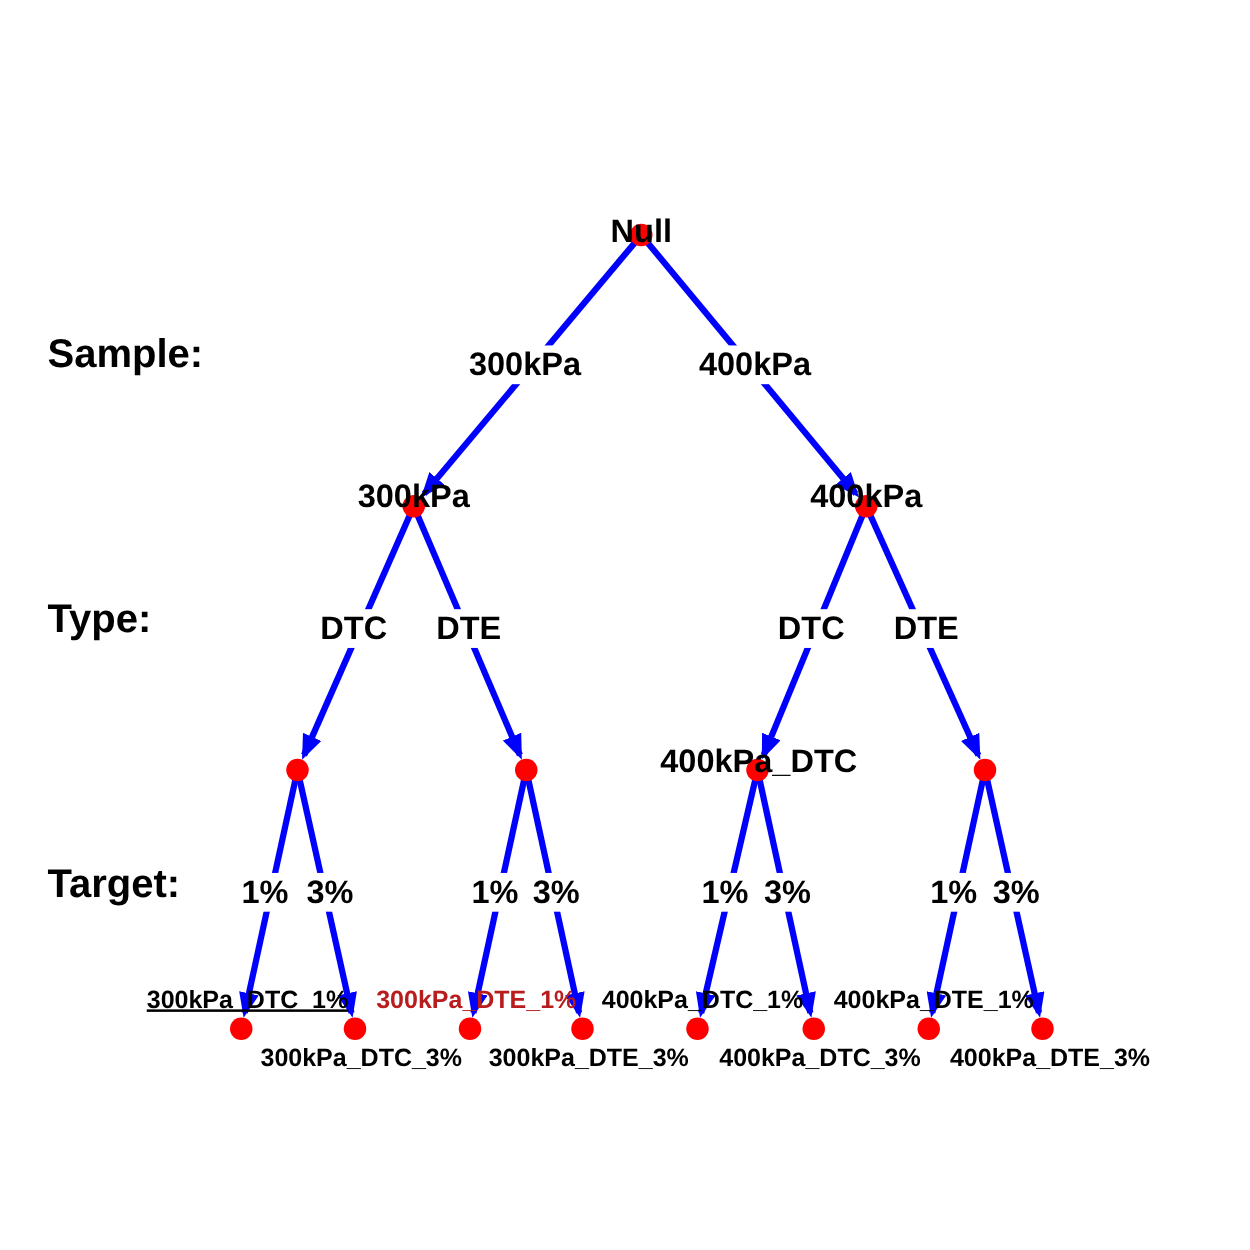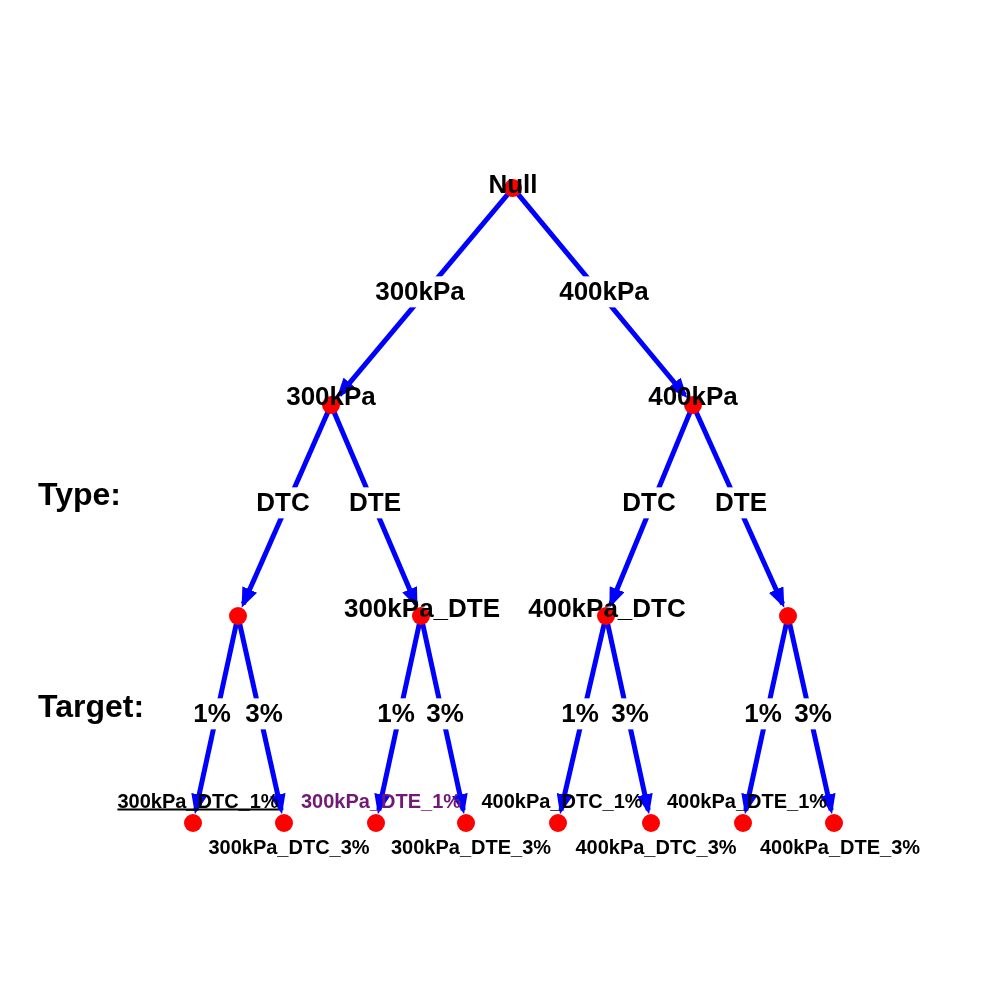--- a/index.html
+++ b/index.html
@@ -90,43 +90,43 @@
       <circle cx="193" cy="823" r="9" fill="#ff0000"></circle>
       <circle cx="284" cy="823" r="9" fill="#ff0000"></circle>
       <circle cx="376" cy="823" r="9" fill="#ff0000"></circle>
       <circle cx="466" cy="823" r="9" fill="#ff0000"></circle>
       <circle cx="558" cy="823" r="9" fill="#ff0000"></circle>
       <circle cx="651" cy="823" r="9" fill="#ff0000"></circle>
       <circle cx="743" cy="823" r="9" fill="#ff0000"></circle>
       <circle cx="834" cy="823" r="9" fill="#ff0000"></circle>
     </svg>
   <div id="label-layer">
+      <div class="row-label" style="left: 38px; top: 283px; color: rgb(0, 0, 0);">Sample:</div>
       <div class="row-label" style="left: 38px; top: 495px; color: rgb(0, 0, 0);">Type:</div>
       <div class="row-label" style="left: 38px; top: 707px; color: rgb(0, 0, 0);">Target:</div>
       <div class="edge-label" style="left: 420px; top: 292px; background: rgb(255, 255, 255); color: rgb(0, 0, 0);">300kPa</div>
       <div class="edge-label" style="left: 604px; top: 292px; background: rgb(255, 255, 255); color: rgb(0, 0, 0);">400kPa</div>
       <div class="edge-label" style="left: 283px; top: 503px; background: rgb(255, 255, 255); color: rgb(0, 0, 0);">DTC</div>
       <div class="edge-label" style="left: 375px; top: 503px; background: rgb(255, 255, 255); color: rgb(0, 0, 0);">DTE</div>
       <div class="edge-label" style="left: 649px; top: 503px; background: rgb(255, 255, 255); color: rgb(0, 0, 0);">DTC</div>
       <div class="edge-label" style="left: 741px; top: 503px; background: rgb(255, 255, 255); color: rgb(0, 0, 0);">DTE</div>
       <div class="edge-label" style="left: 212px; top: 714px; background: rgb(255, 255, 255); color: rgb(0, 0, 0);">1%</div>
       <div class="edge-label" style="left: 264px; top: 714px; background: rgb(255, 255, 255); color: rgb(0, 0, 0);">3%</div>
       <div class="edge-label" style="left: 396px; top: 714px; background: rgb(255, 255, 255); color: rgb(0, 0, 0);">1%</div>
       <div class="edge-label" style="left: 445px; top: 714px; background: rgb(255, 255, 255); color: rgb(0, 0, 0);">3%</div>
       <div class="edge-label" style="left: 580px; top: 714px; background: rgb(255, 255, 255); color: rgb(0, 0, 0);">1%</div>
       <div class="edge-label" style="left: 630px; top: 714px; background: rgb(255, 255, 255); color: rgb(0, 0, 0);">3%</div>
       <div class="edge-label" style="left: 763px; top: 714px; background: rgb(255, 255, 255); color: rgb(0, 0, 0);">1%</div>
       <div class="edge-label" style="left: 813px; top: 714px; background: rgb(255, 255, 255); color: rgb(0, 0, 0);">3%</div>
       <div class="node-label" style="left: 513px; top: 185px; color: rgb(0, 0, 0);">Null</div>
       <div class="node-label" style="left: 331px; top: 397px; color: rgb(0, 0, 0);">300kPa</div>
       <div class="node-label" style="left: 693px; top: 397px; color: rgb(0, 0, 0);">400kPa</div>
-      <div class="node-label" style="left: 422px; top: 609px; color: rgb(0, 0, 0);">300kPa_DTE</div>
       <div class="node-label" style="left: 607px; top: 609px; color: rgb(0, 0, 0);">400kPa_DTC</div>
       <div class="node-label leaf-label" style="left: 198px; top: 801px; color: rgb(0, 0, 0); text-decoration: underline;">300kPa_DTC_1%</div>
       <div class="node-label leaf-label" style="left: 289px; top: 847px; color: rgb(0, 0, 0);">300kPa_DTC_3%</div>
-      <div class="node-label leaf-label" style="left: 381px; top: 801px; color: #701a75;">300kPa_DTE_1%</div>
+      <div class="node-label leaf-label" style="left: 381px; top: 801px; color: #b91c1c;">300kPa_DTE_1%</div>
       <div class="node-label leaf-label" style="left: 471px; top: 847px; color: rgb(0, 0, 0);">300kPa_DTE_3%</div>
       <div class="node-label leaf-label" style="left: 562px; top: 801px; color: rgb(0, 0, 0);">400kPa_DTC_1%</div>
       <div class="node-label leaf-label" style="left: 656px; top: 847px; color: rgb(0, 0, 0);">400kPa_DTC_3%</div>
       <div class="node-label leaf-label" style="left: 747px; top: 801px; color: rgb(0, 0, 0);">400kPa_DTE_1%</div>
       <div class="node-label leaf-label" style="left: 840px; top: 847px; color: rgb(0, 0, 0);">400kPa_DTE_3%</div>
     </div>
 </div>
 
 </body></html>

